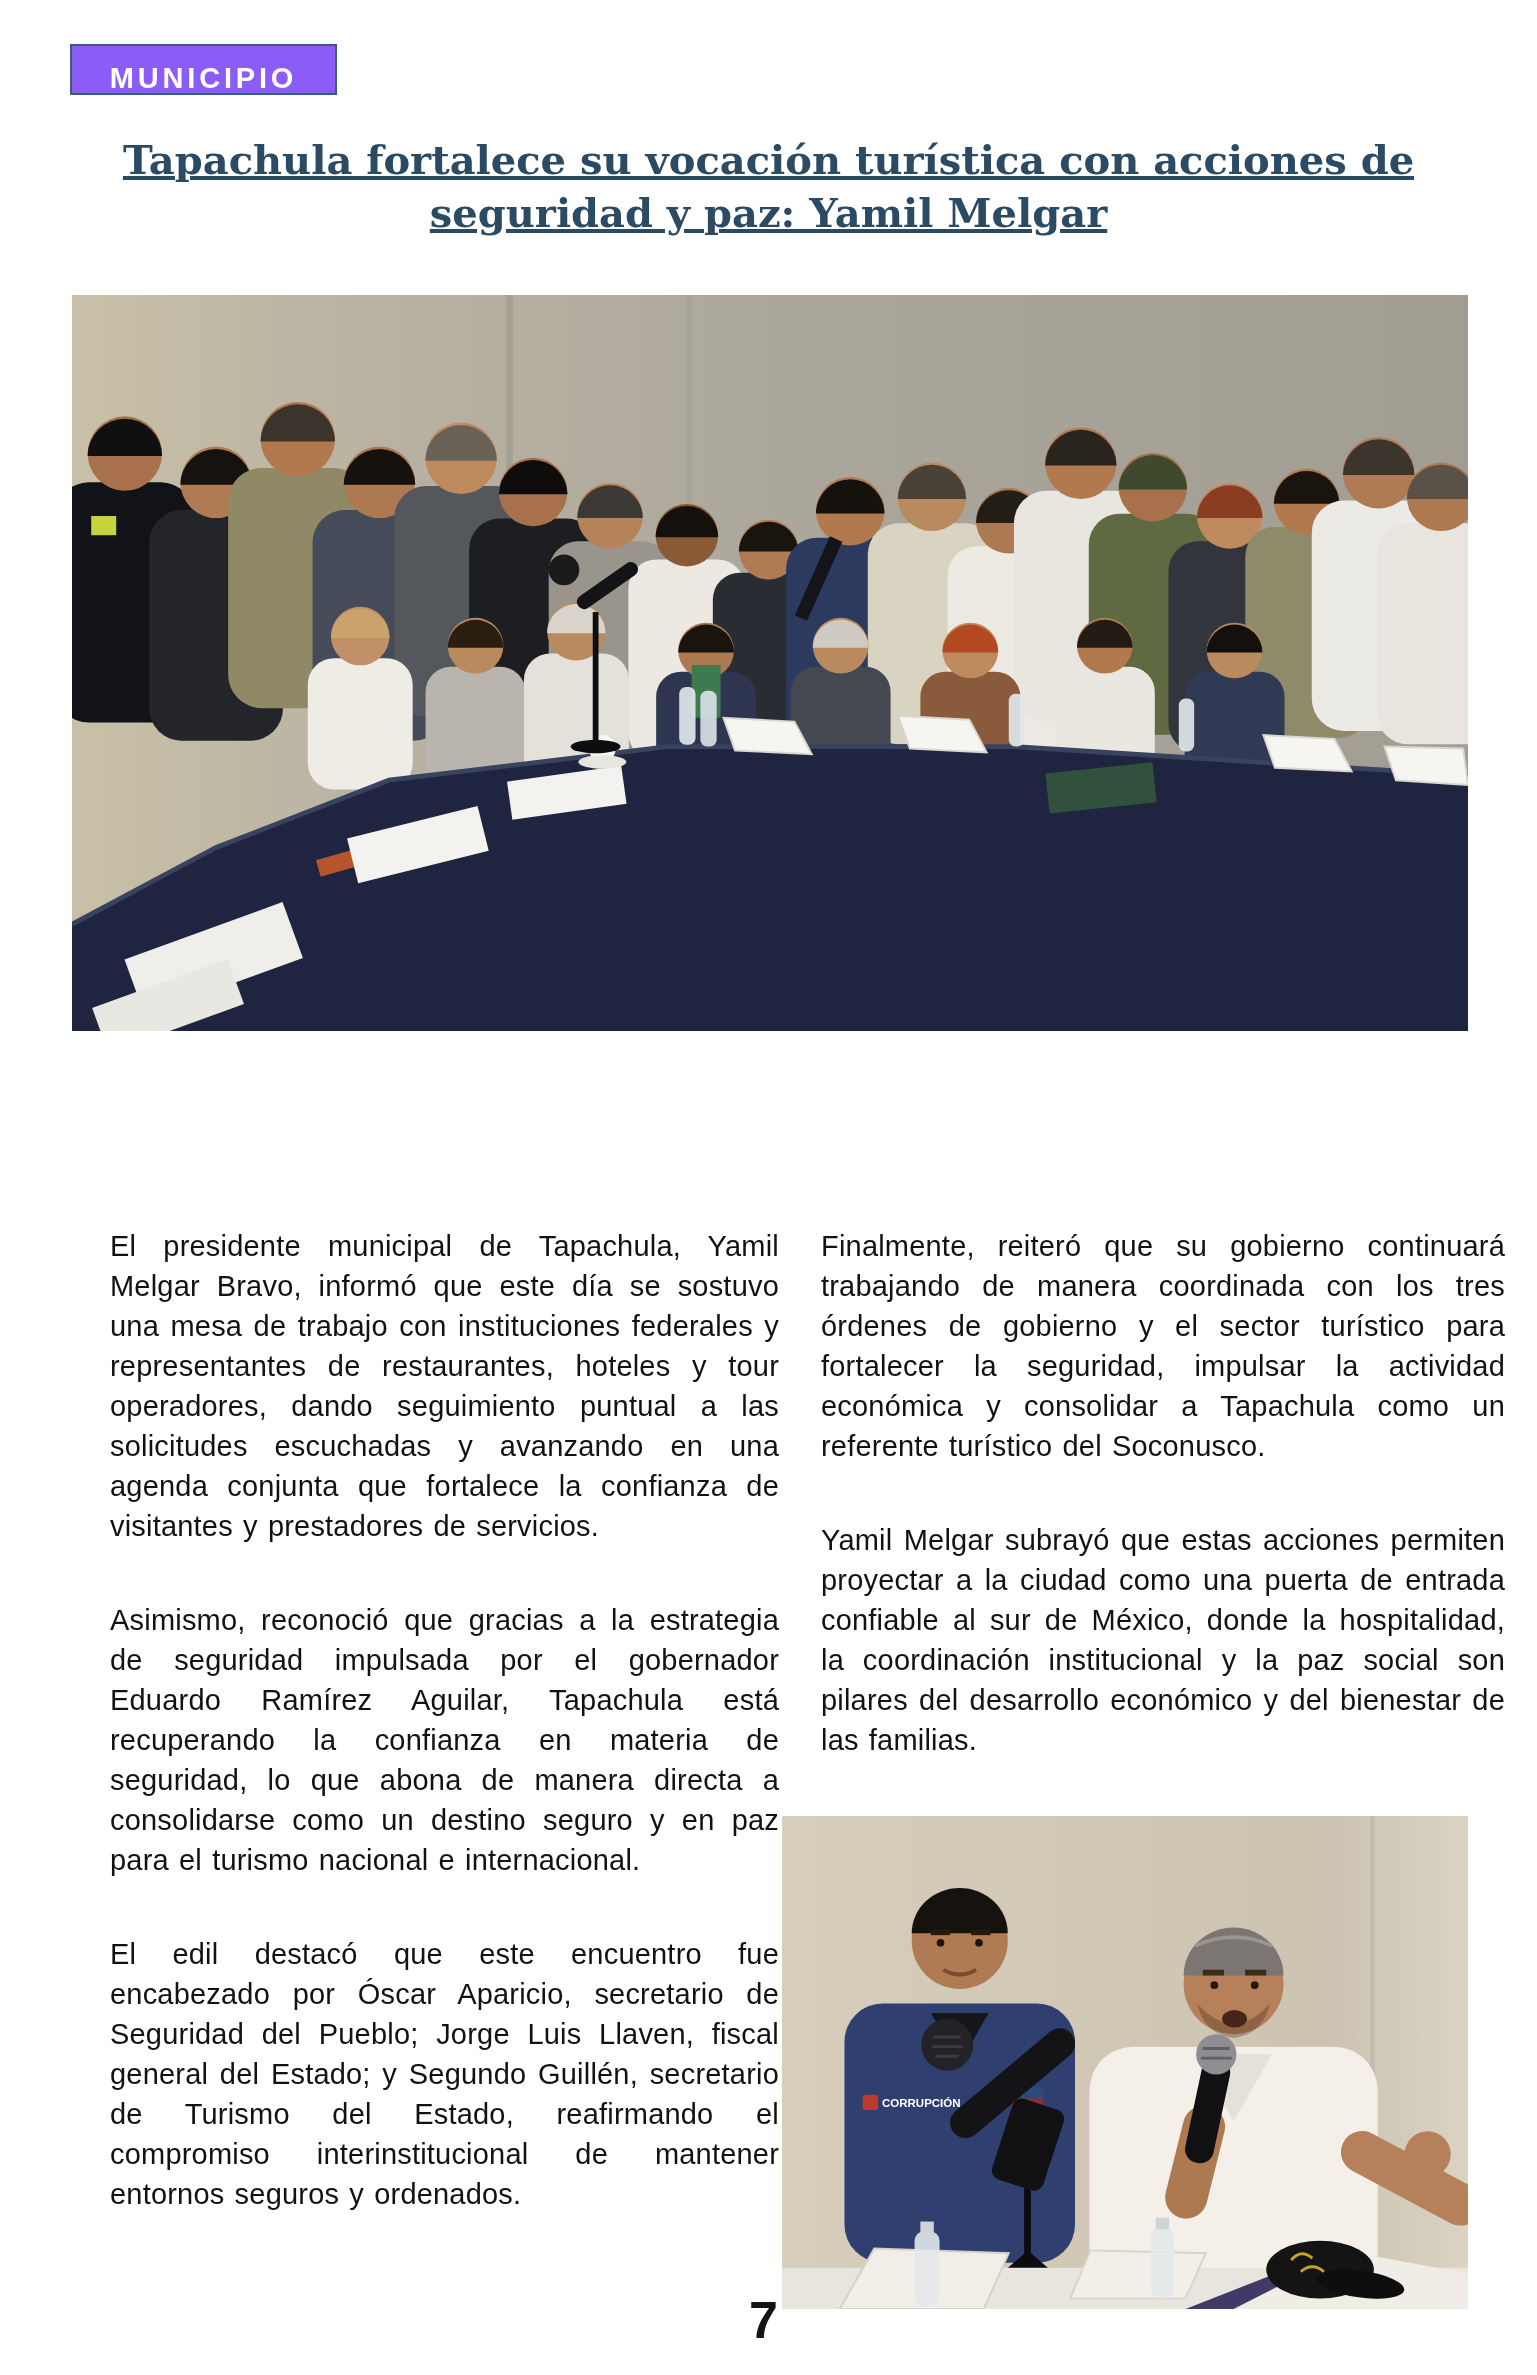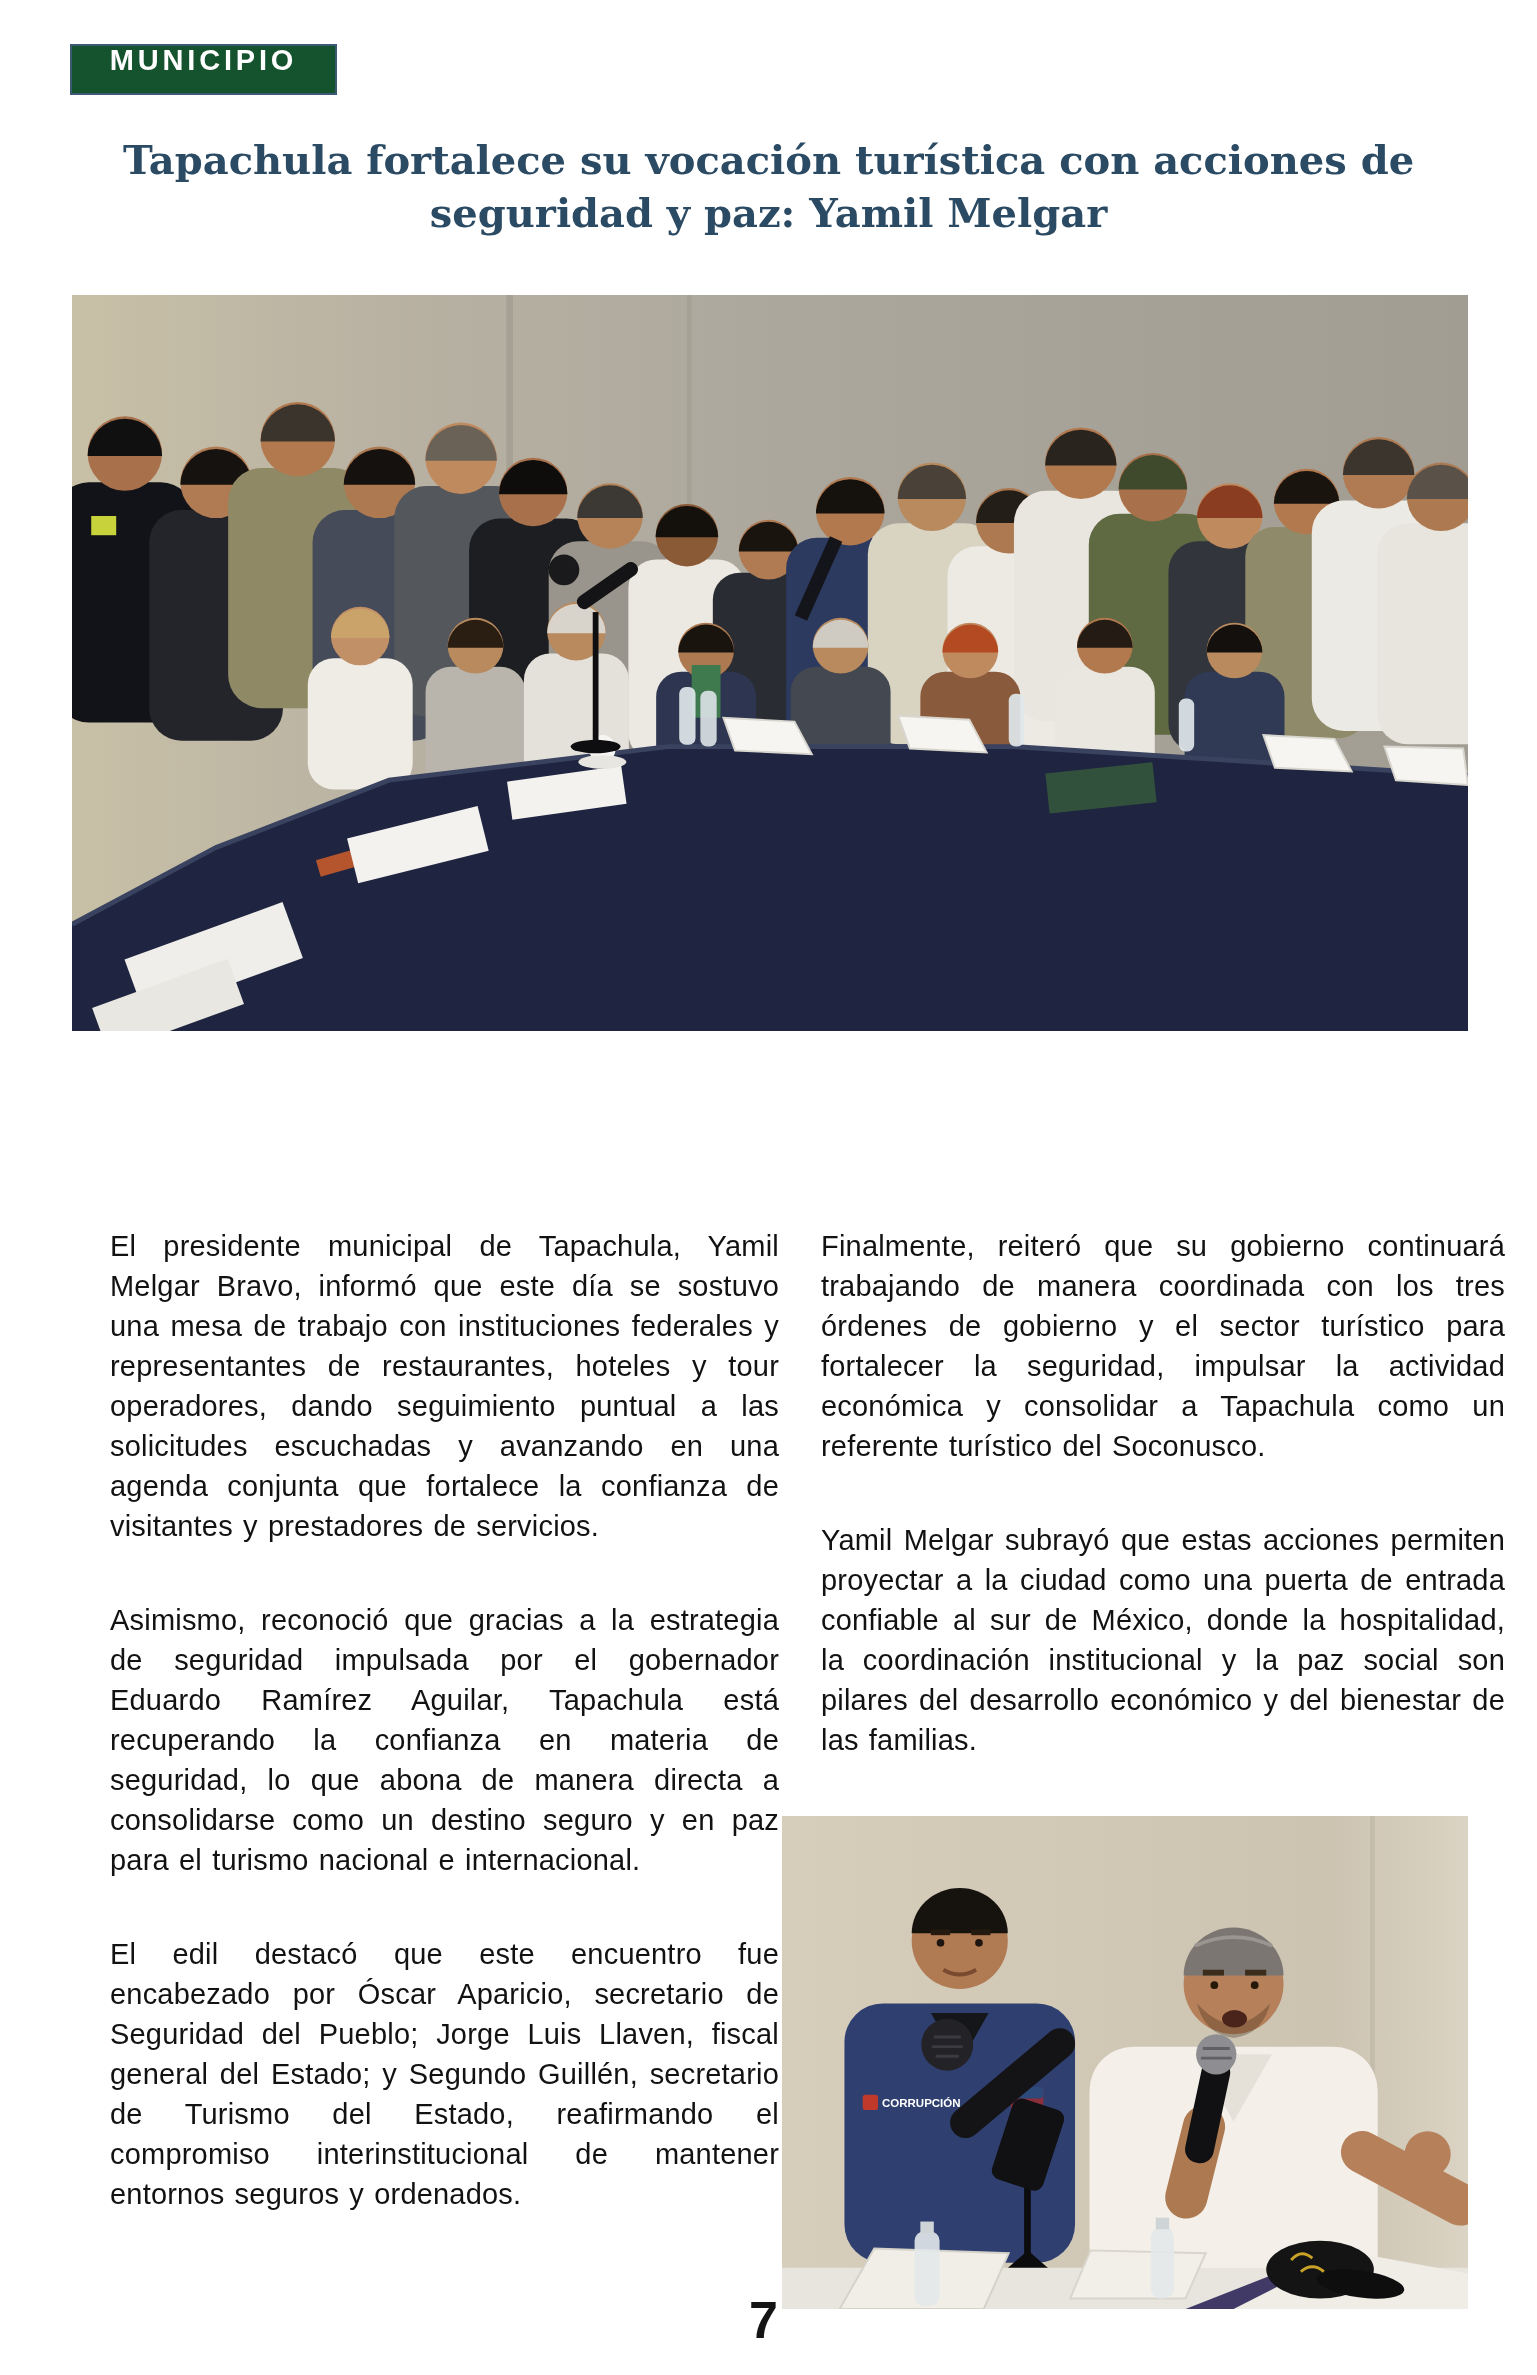--- a/index.html
+++ b/index.html
@@ -6,31 +6,31 @@
   #page{
     position:relative;
     width:1537px;height:2376px;
     background:#ffffff;
     font-family:"Liberation Sans", sans-serif;
     overflow:hidden;
   }
   
   .kicker{
     position:absolute;left:70px;top:44px;width:267px;height:51px;
-    background:#14532d;color:#ffffff;
-    display:flex;align-items:flex-start;justify-content:center;
+    background:#8b5cf6;color:#ffffff;
+    display:flex;align-items:flex-end;justify-content:center;
     font-weight:bold;font-size:29px;letter-spacing:3.8px;
     box-shadow:inset 0 0 0 1.9px #3d5a75;
   }
   
   .headline{
     position:absolute;left:0;right:0;top:133px;
     text-align:center;color:#2b4a63;
     font-family:"DejaVu Serif", serif;
-    font-weight:bold;font-size:40px;line-height:53px;
+    font-weight:bold;font-size:40px;line-height:53px;text-decoration:underline;
   }
   
   .photo1{position:absolute;left:72px;top:295px;width:1396px;height:736px;}
   .photo2{position:absolute;left:782px;top:1816px;width:686px;height:493px;}
   svg{display:block;}
   
   .col{
     position:absolute;top:1226px;
     color:#121212;
     font-size:29px;line-height:40px;

